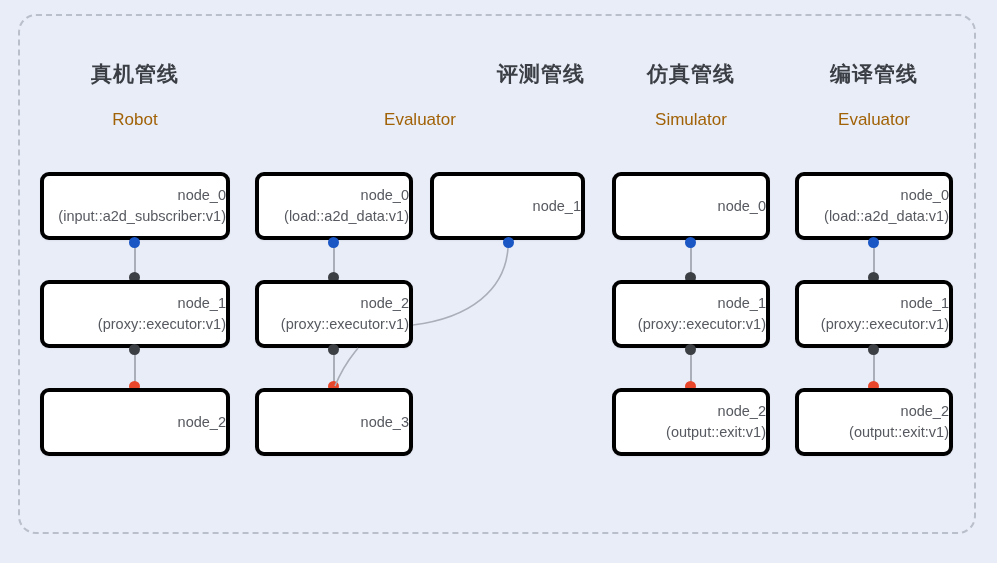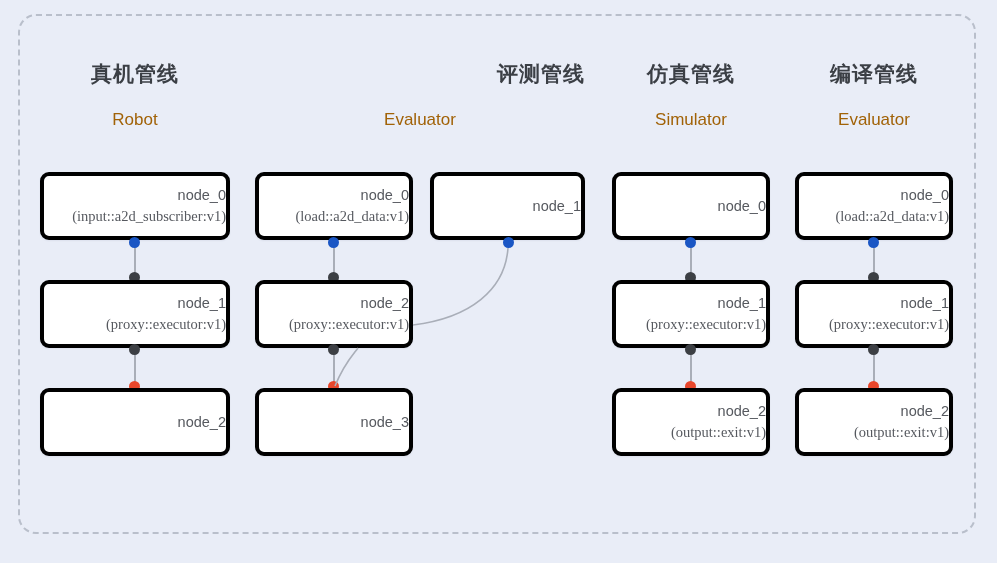--- a/index.html
+++ b/index.html
@@ -72,21 +72,20 @@
   .node-name {
     font-size: 14.5px;
     line-height: 20px;
     color: #56595f;
   }
   .node-type {
     font-size: 14.5px;
     line-height: 22px;
     color: #56595f;
     white-space: nowrap;
-    font-family: Liberation Serif, serif;
   }
   .edge-line {
     position: absolute;
     width: 1.6px;
     background: #a9aeb8;
   }
   .dot {
     position: absolute;
     width: 11px;
     height: 11px;

